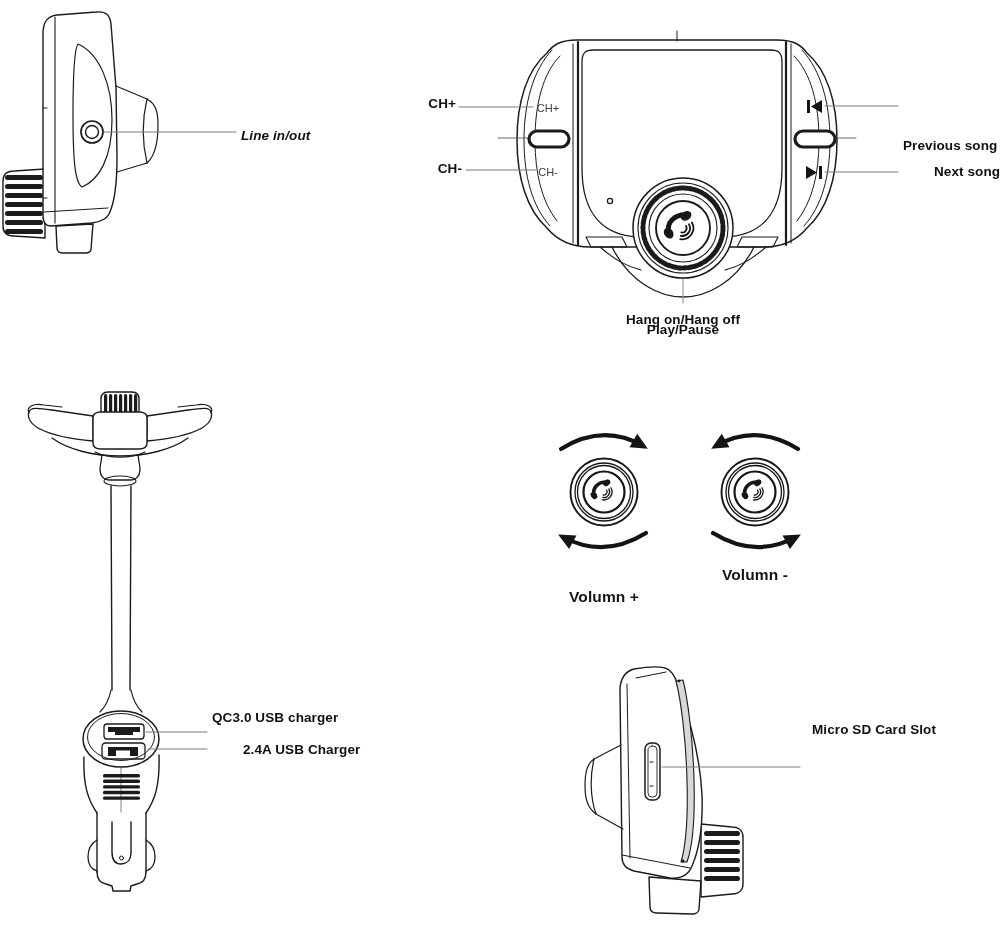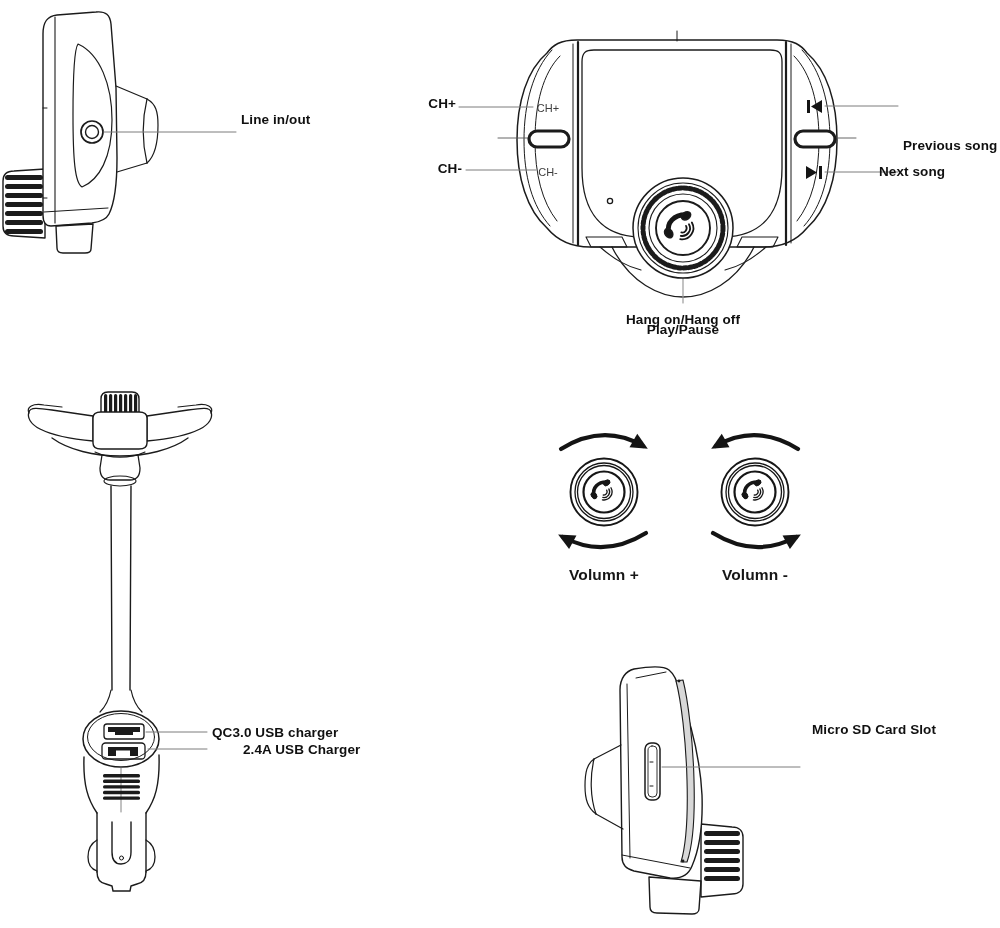--- a/index.html
+++ b/index.html
@@ -265,33 +265,33 @@
       <rect x="648" y="746" width="9" height="51" rx="4" stroke-width="0.9"></rect>
       <path d="M 650,762 L 653,762 M 650,786 L 653,786" stroke-width="1"></path>
     </g>
 
     <path d="M 649,877 L 701,881 L 699,909 C 699,912 696,914 692,914 L 657,913 C 652,913 650,911 650,907 Z"></path>
 
     <line x1="662" y1="767" x2="800" y2="767" stroke="#7d7d7d" stroke-width="1"></line>
   </g>
 </svg>
 
-<div class="callout" style="left:241px; top:112px;">Line in/out</div>
+<div class="callout" style="left:241px; top:128px;font-style:italic;">Line in/out</div>
 
 <div class="callout r" style="left:418px; top:96px; width:38px;">CH+</div>
 <div class="callout r" style="left:422px; top:161px; width:40px;">CH-</div>
 <div class="callout" style="left:903px; top:98px;margin-top:40px;">Previous song</div>
-<div class="callout" style="left:879px; top:164px;">Next song</div>
+<div class="callout" style="left:934px; top:164px;">Next song</div>
 <div class="callout c" style="left:583px; top:306px; width:200px;margin-top:16px;">Play/Pause</div>
 <div class="callout c" style="left:583px; top:312px; width:200px;">Hang on/Hang off</div>
 
 <div class="facetext" style="left:533px; top:102px; width:30px;">CH+</div>
 <div class="facetext" style="left:533px; top:166px; width:30px;">CH-</div>
 
-<div class="callout" style="left:212px; top:725px;">QC3.0 USB charger</div>
+<div class="callout" style="left:212px; top:710px;">QC3.0 USB charger</div>
 <div class="callout" style="left:211px; top:742px;margin-left:32px;">2.4A USB Charger</div>
 
-<div class="callout c vol" style="left:537px; top:566px; width:134px;">Volumn +</div>
+<div class="callout c vol" style="left:537px; top:588px; width:134px;">Volumn +</div>
 <div class="callout c vol" style="left:688px; top:566px; width:134px;">Volumn -</div>
 
 <div class="callout" style="left:812px; top:722px;text-align:center;">Micro SD Card Slot</div>
 
 </div>
 
 </body></html>

